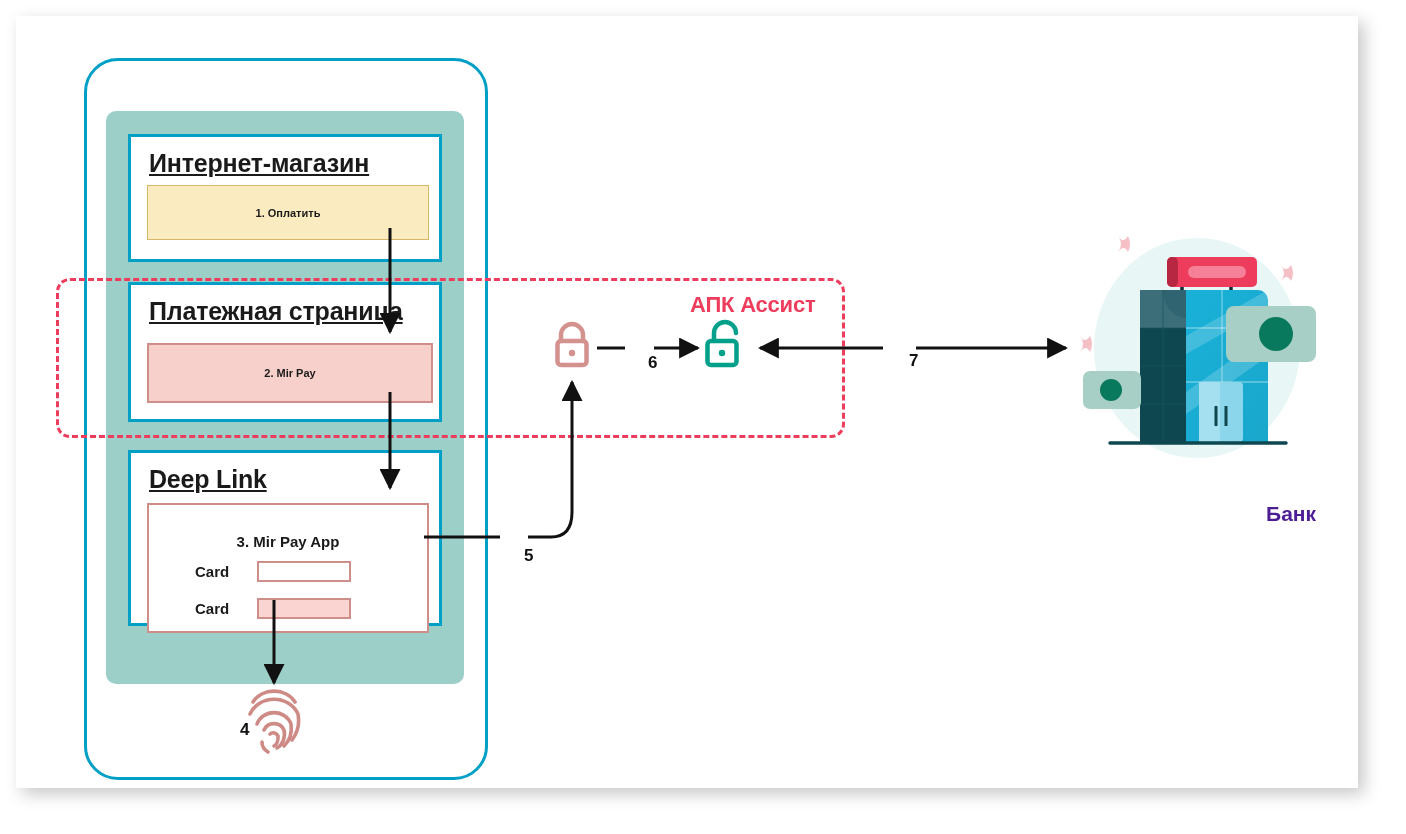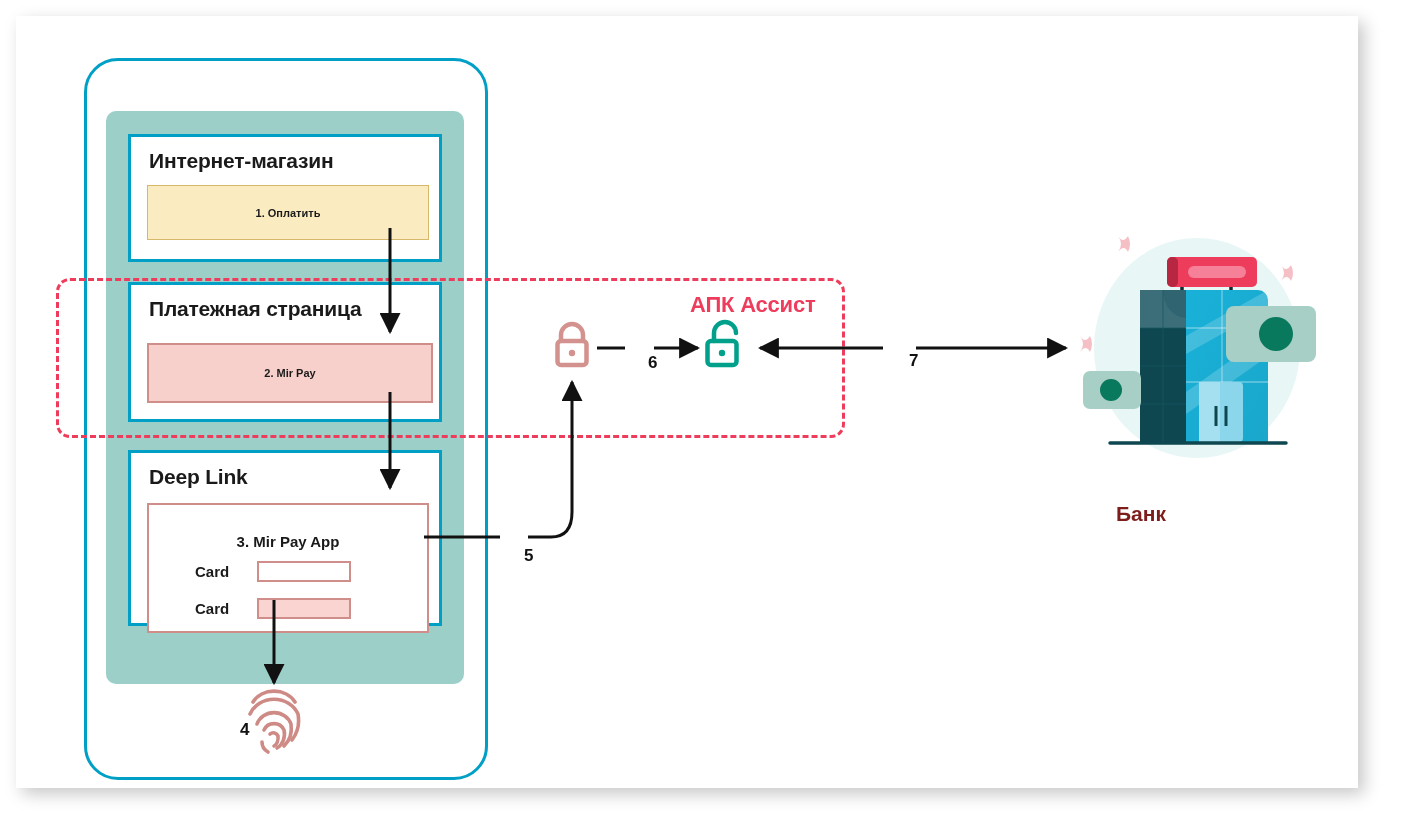--- a/index.html
+++ b/index.html
@@ -55,25 +55,26 @@
     box-sizing: border-box;
   }
   #card-shop   { left: 112px; top: 118px; width: 314px; height: 128px; }
   #card-pay    { left: 112px; top: 266px; width: 314px; height: 140px; }
   #card-deep   { left: 112px; top: 434px; width: 314px; height: 176px; }
 
   .card-title {
     position: absolute;
     left: 18px;
     top: 12px;
-    font-size: 21px;
+    font-size: 25px;
     font-weight: bold;
     color: #1A1A1A;
     letter-spacing: -0.2px;
     white-space: nowrap;
+    text-decoration: underline;
   }
 
   
   .inner-box {
     position: absolute;
     box-sizing: border-box;
     display: flex;
     align-items: center;
     justify-content: center;
   }
@@ -174,24 +175,24 @@
   #num-5 { left: 508px; top: 530px; }
   #num-6 { left: 632px; top: 337px; }
   #num-7 { left: 893px; top: 335px; }
 
   
   #bank-label {
     position: absolute;
     left: 1100px;
     top: 486px;
     width: 200px;
-    text-align: left;
+    text-align: right;
     font-size: 21px;
     font-weight: bold;
-    color: #7f1d1d;
+    color: #4c1d95;
   }
 </style>
 </head>
 <body>
 
 <div id="stage">
 
   <div id="page-card">
 
     <div id="phone-frame"></div>

